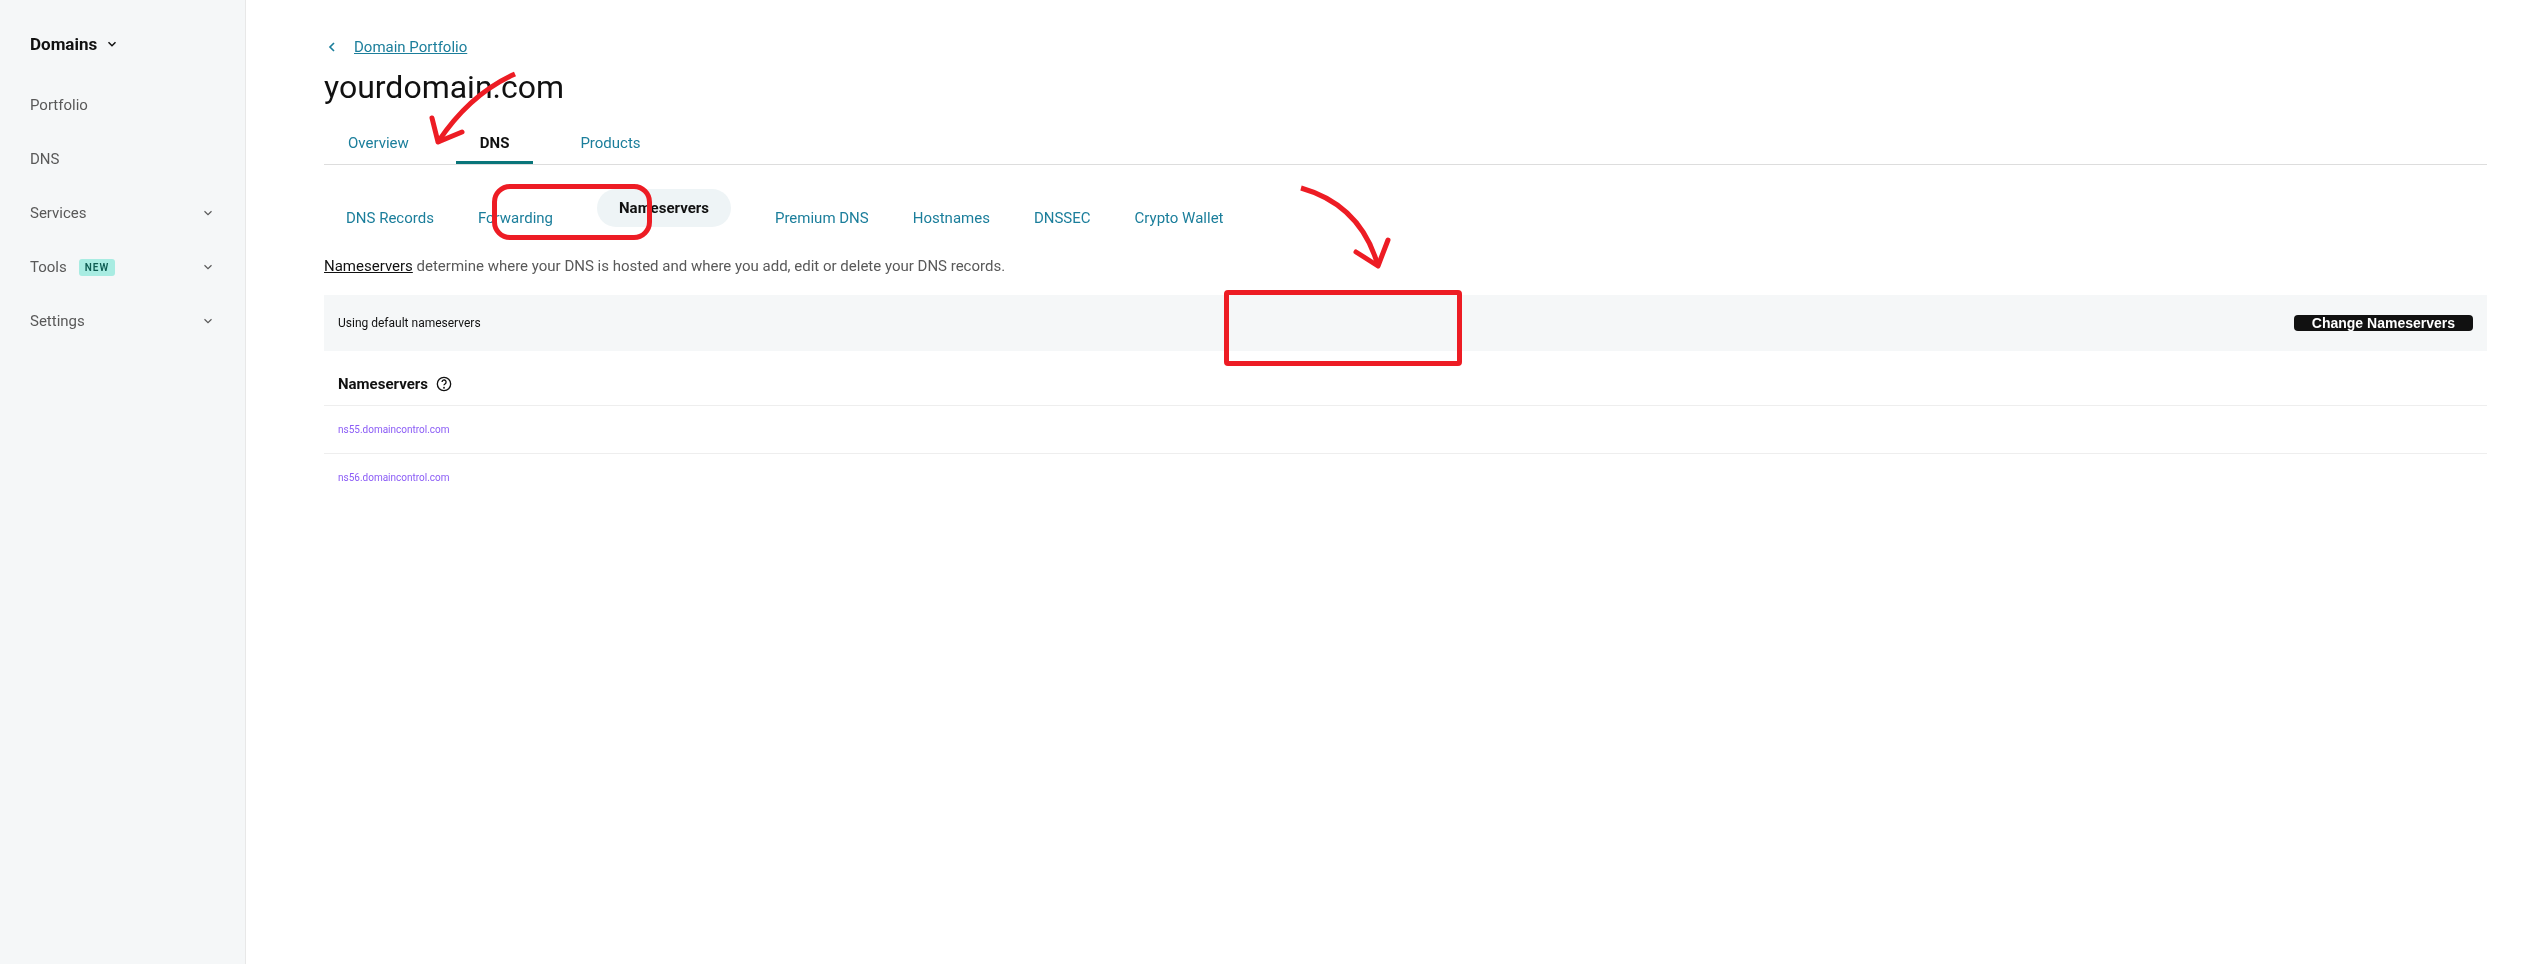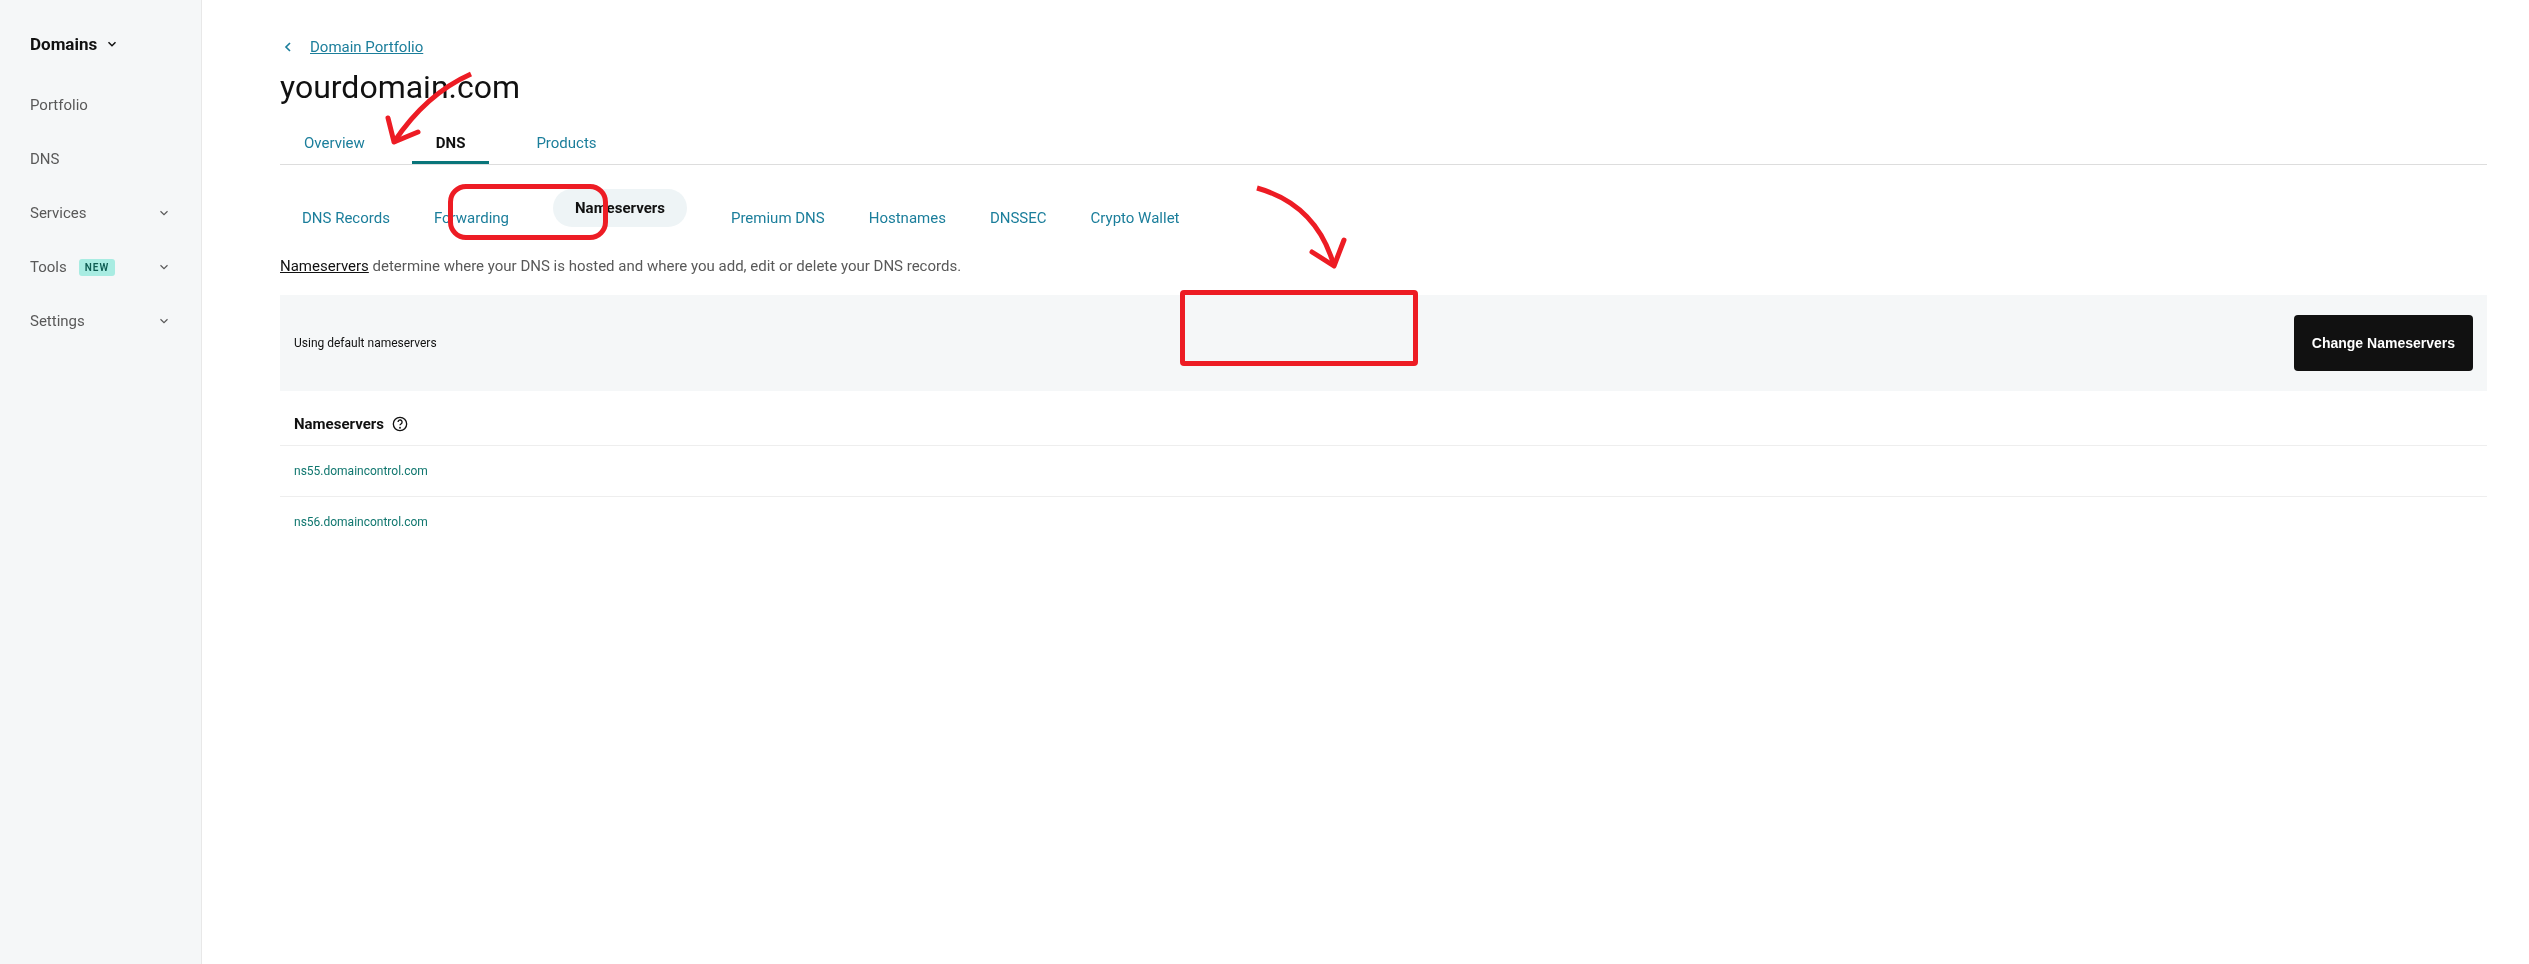--- a/index.html
+++ b/index.html
@@ -8,21 +8,21 @@
   box-sizing: border-box;
 }
 body {
   font-family: -apple-system, BlinkMacSystemFont, "Segoe UI", Roboto, Helvetica, Arial, sans-serif;
   display: flex;
   background: #fff;
   color: #111;
   min-height: 100vh;
 }
 .sidebar {
-  width: 202px;
+  width: 246px;
   background: #f5f7f8;
   border-right: 1px solid #e8e8e8;
   padding: 34px 0;
 }
 .sidebar-header {
   display: flex;
   align-items: center;
   padding: 0 30px 24px 30px;
   font-weight: 700;
   font-size: 17px;
@@ -134,42 +134,42 @@
   margin-right: 42px;
 }
 .status-text {
   font-size: 12px;
   color: #111;
 }
 .change-btn {
   background: #111;
   color: #fff;
   border: none;
-  padding: 20px 18px;
+  padding: 0 18px;
   font-size: 14px;
   font-weight: 600;
   border-radius: 4px;
   cursor: pointer;
 }
 .section-header {
   display: flex;
   align-items: center;
   padding: 24px 14px 12px 14px;
   font-weight: 700;
   font-size: 15px;
   margin-right: 42px;
 }
 .section-header svg {
   margin-left: 8px;
 }
 .ns-row {
   padding: 18px 14px;
   border-top: 1px solid #eee;
-  font-size: 12px;
-  color: #0f766e;
+  font-size: 10px;
+  color: #8b5cf6;
   margin-right: 42px;
 }
 .ns-row:last-of-type {
   border-bottom: 1px solid #eee;
 }
 
 .annot-box {
   position: absolute;
   border: 5px solid #ed1c24;
   border-radius: 18px;

